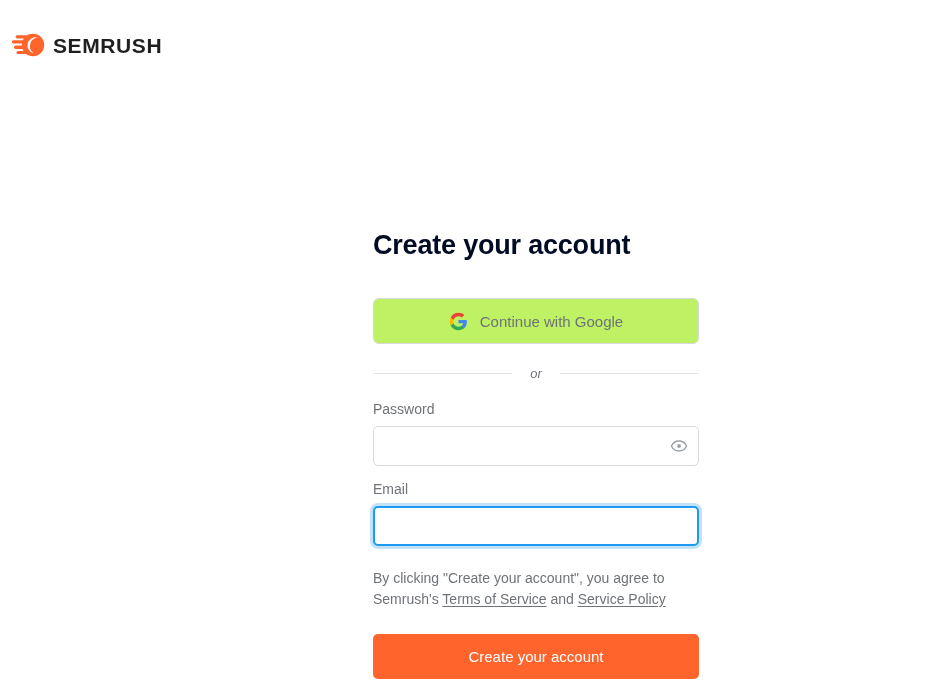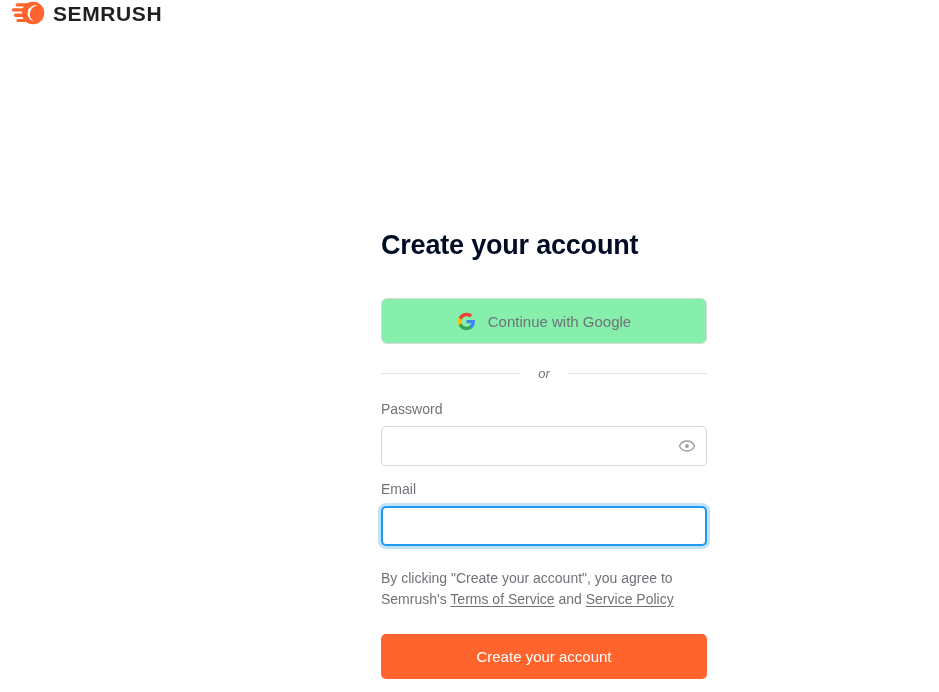--- a/index.html
+++ b/index.html
@@ -19,21 +19,21 @@
   }
 
   
   .header {
     position: absolute;
     top: 0;
     left: 0;
     width: 100%;
     height: 58px;
     display: flex;
-    align-items: flex-start;
+    align-items: flex-end;
     padding-left: 12px;
   }
   .logo {
     display: flex;
     align-items: center;
     gap: 7px;
     text-decoration: none;
     cursor: pointer;
   }
   .logo-mark {
@@ -48,39 +48,39 @@
     font-weight: bold;
     letter-spacing: 0.6px;
     color: #1f1f1f;
     line-height: 1;
     white-space: nowrap;
   }
 
   
   .form-col {
     position: absolute;
-    left: 381px;
+    left: 373px;
     top: 228px;
     width: 326px;
   }
 
   .page-title {
     font-size: 27px;
     line-height: 34px;
     font-weight: bold;
     color: #000b24;
     letter-spacing: -0.2px;
     margin: 0 0 36px 0;
   }
 
   
   .google-btn {
     width: 326px;
     height: 46px;
-    background: #86efac;
+    background: #bef264;
     border: 1px solid #d7d9dc;
     border-radius: 6px;
     display: flex;
     align-items: center;
     justify-content: center;
     gap: 12px;
     cursor: pointer;
     padding: 0;
     font-family: inherit;
   }

